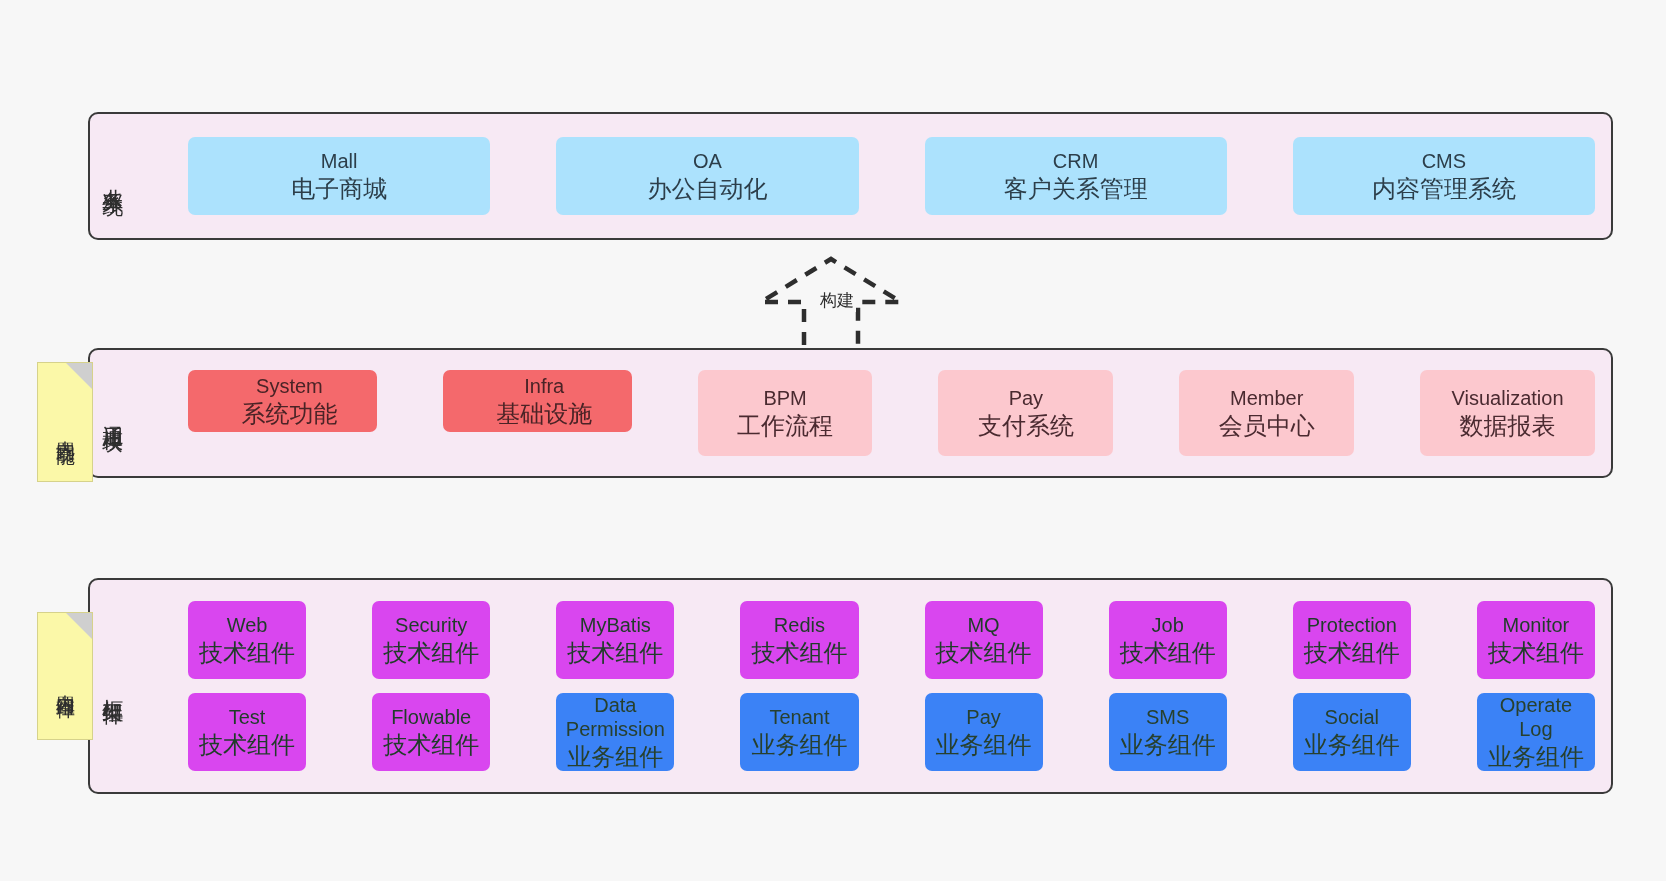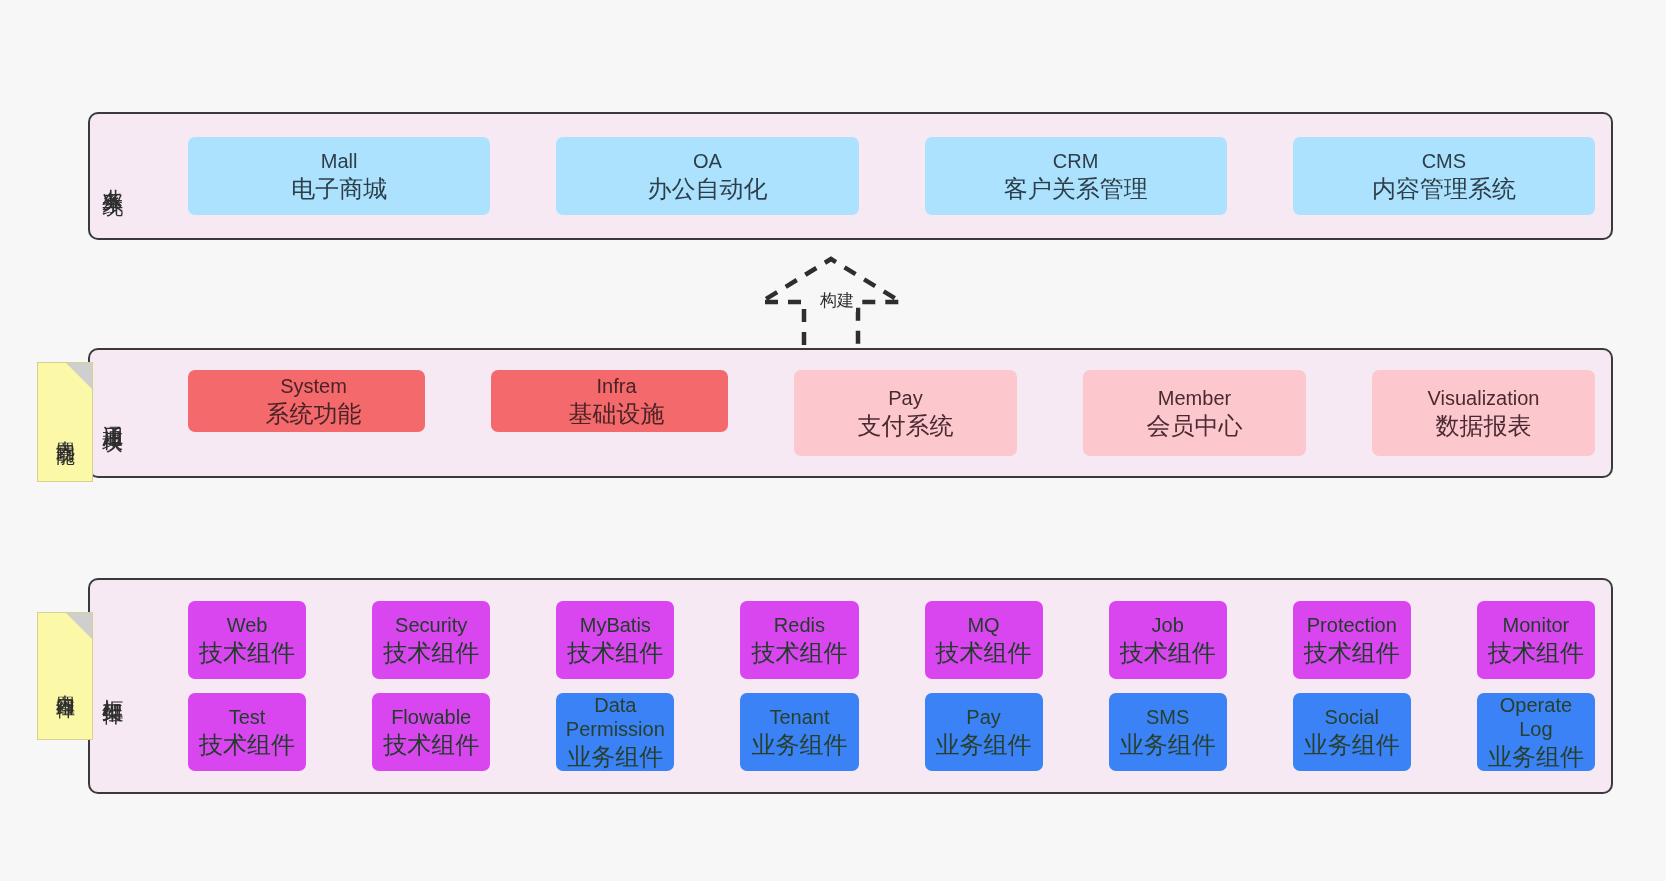--- a/index.html
+++ b/index.html
@@ -174,20 +174,24 @@
       <div class="row">
         <div class="card red">
           <span class="t1">System</span>
           <span class="t2">系统功能</span>
         </div>
         <div class="card red">
           <span class="t1">Infra</span>
           <span class="t2">基础设施</span>
         </div>
         <div class="card pink">
+          <span class="t1">BPM</span>
+          <span class="t2">工作流程</span>
+        </div>
+        <div class="card pink">
           <span class="t1">Pay</span>
           <span class="t2">支付系统</span>
         </div>
         <div class="card pink">
           <span class="t1">Member</span>
           <span class="t2">会员中心</span>
         </div>
         <div class="card pink">
           <span class="t1">Visualization</span>
           <span class="t2">数据报表</span>

